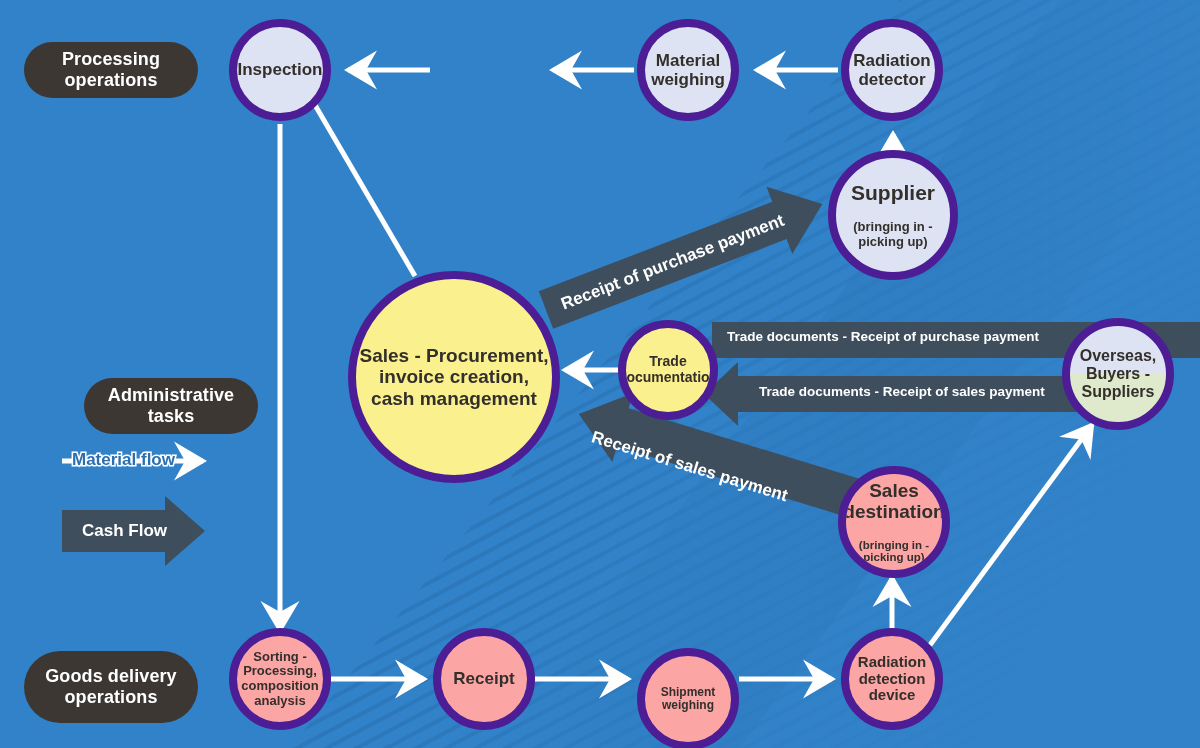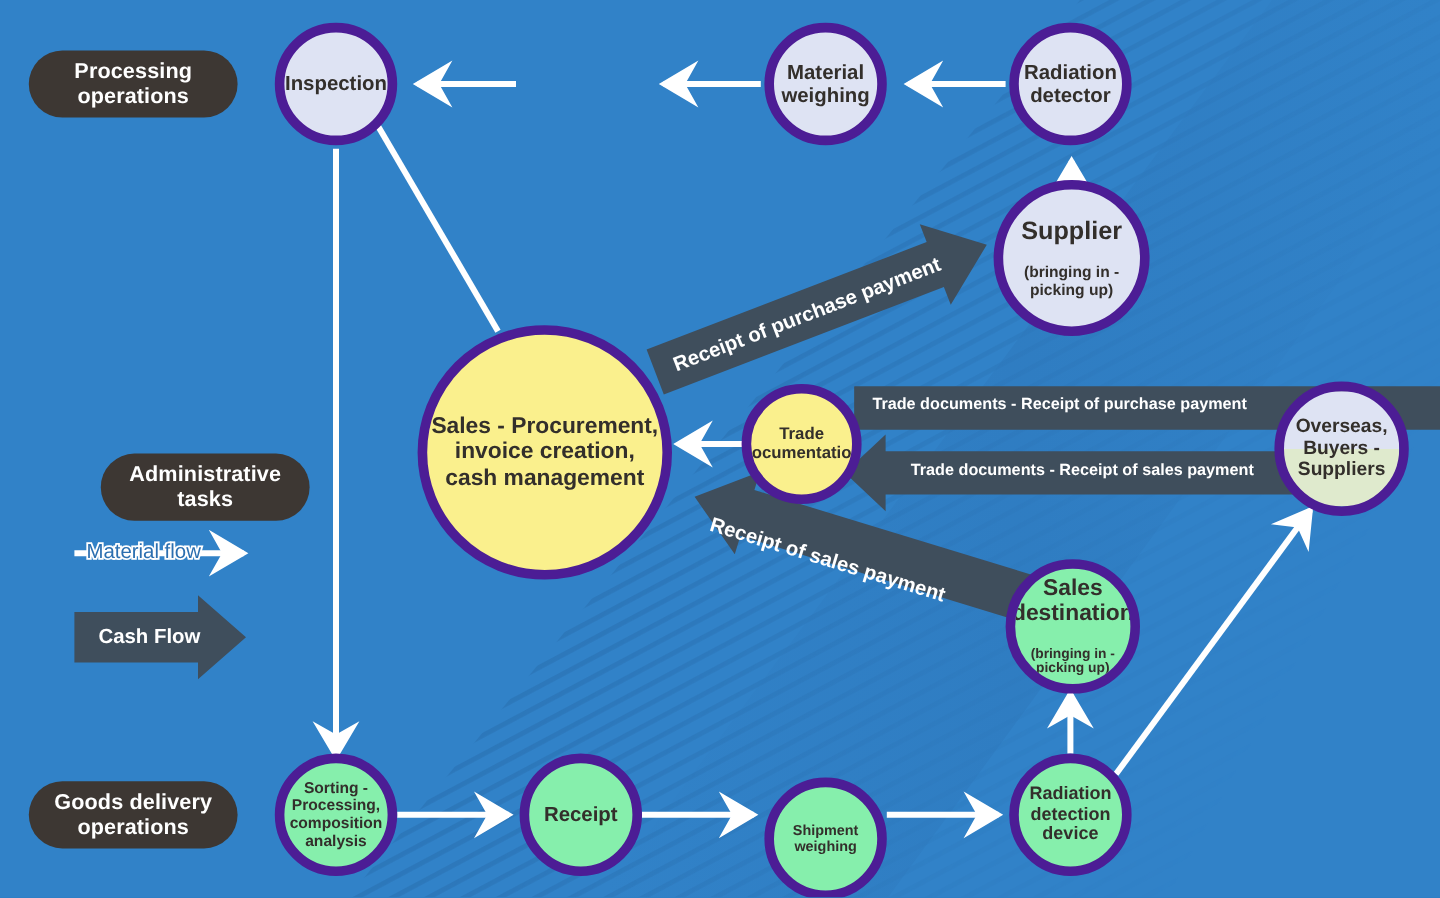--- a/index.html
+++ b/index.html
@@ -55,21 +55,21 @@
     line-height: 1.12;
     overflow: hidden;
   }
   .node .sub {
     font-weight: bold;
     line-height: 1.1;
     margin-top: 16px;
   }
   .node.lavender { background: #dee3f3; }
   .node.yellow   { background: #faf08d; }
-  .node.green    { background: #86efac; }
+  .node.green    { background: #fca5a5; }
   .node.split {
     background: linear-gradient(to bottom, #dee3f3 0%, #dee3f3 50%, #dfeacd 50%, #dfeacd 100%);
   }
   .node .txt { position: relative; z-index: 2; }
 
   
   svg.links {
     position: absolute;
     inset: 0;
     width: 1200px;
@@ -83,21 +83,21 @@
     color: #ffffff;
     font-weight: bold;
     white-space: nowrap;
     pointer-events: none;
   }
 
   
   .legend-mat-text {
     position: absolute;
     color: #2b6fb0;
-    font-weight: normal;
+    font-weight: bold;
     white-space: nowrap;
     -webkit-text-stroke: 3px #ffffff;
     paint-order: stroke fill;
   }
   .legend-cash-text {
     position: absolute;
     color: #ffffff;
     font-weight: bold;
     white-space: nowrap;
   }
@@ -199,21 +199,21 @@
     </span>
   </div>
 
   <div class="pill" style="left:84px; top:338px; width:174px; height:56px; font-size:18px;margin-top:40px;">
     <span>
       <span>Administrative</span><br>
       <span>tasks</span>
     </span>
   </div>
 
-  <div class="pill" style="left:24px; top:651px; width:174px; height:56px; font-size:18px;">
+  <div class="pill" style="left:24px; top:651px; width:174px; height:72px; font-size:18px;">
     <span>
       <span>Goods delivery</span><br>
       <span>operations</span>
     </span>
   </div>
 
   <svg class="links" viewBox="0 0 1200 748" xmlns="http://www.w3.org/2000/svg">
     <defs>
       <marker id="whiteArrow2" markerWidth="9" markerHeight="9" refX="6.2" refY="4.5" orient="auto" markerUnits="strokeWidth">
         <path d="M0.4,0.6 L7,4.5 L0.4,8.4 L2.6,4.5 Z" fill="#ffffff"></path>

